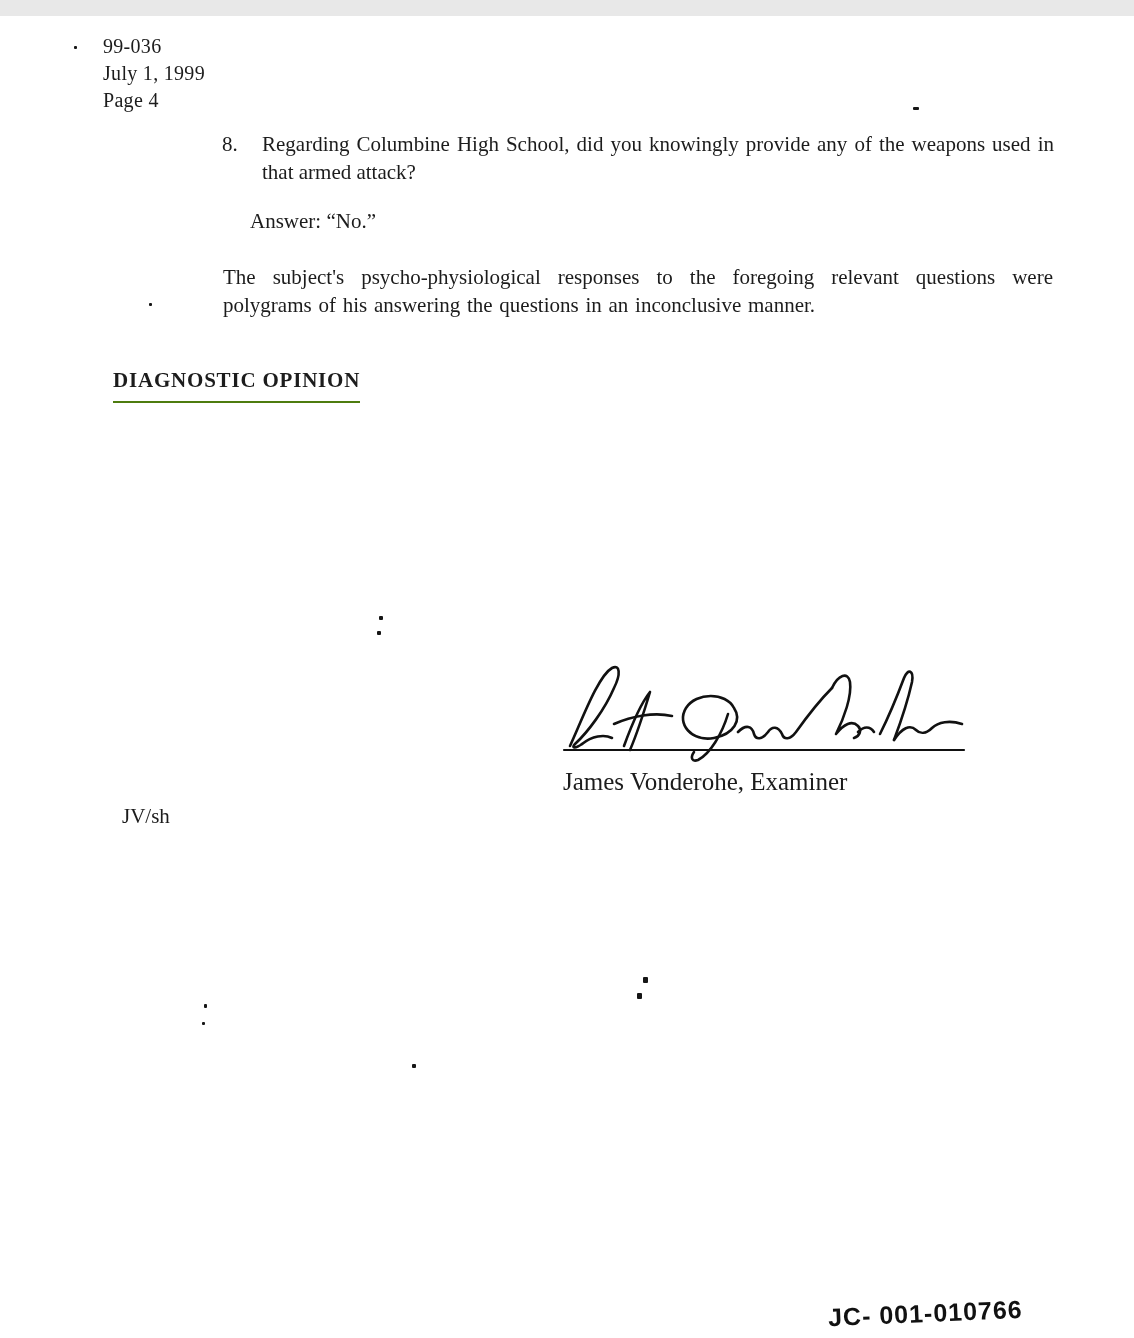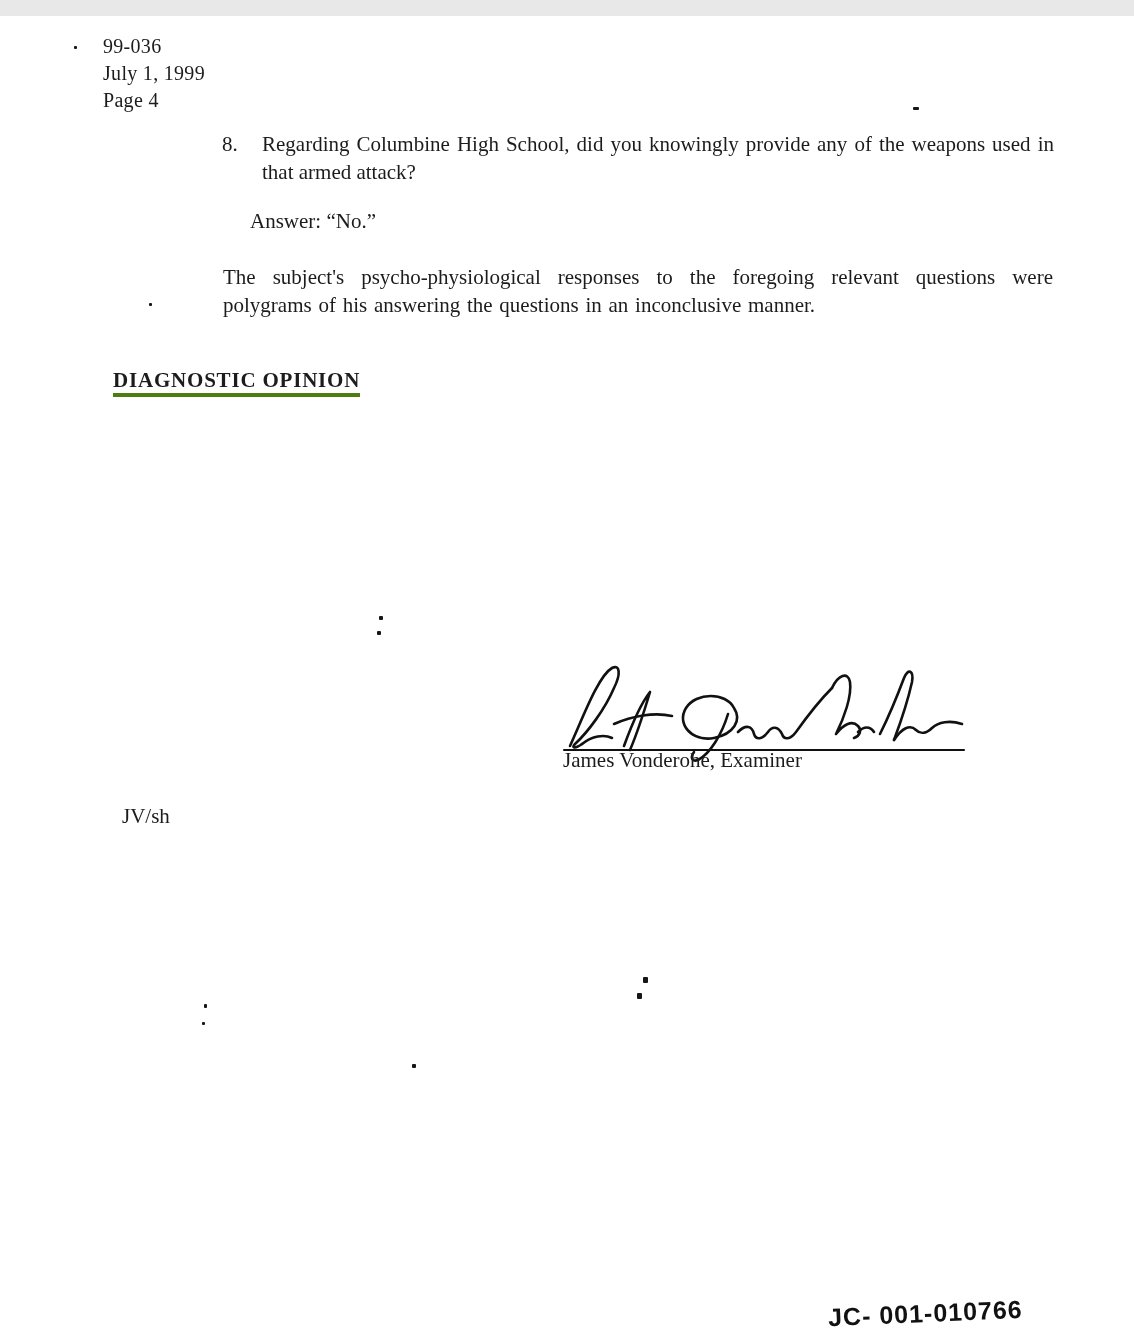--- a/index.html
+++ b/index.html
@@ -50,22 +50,22 @@
     text-align-last: left;
     word-spacing: 1.5px;
   }
   .section-heading {
     position: absolute;
     left: 113px;
     top: 352px;
     font-size: 21px;
     font-weight: 700;
     letter-spacing: 0.8px;
-    border-bottom: 4px solid #4d7c0f;
-    padding-bottom: 0;
+    border-bottom: 2px solid #4d7c0f;
+    padding-bottom: 8px;
   }
   .opinion-para {
     position: absolute;
     left: 223px;
     top: 402px;
     width: 832px;
     font-size: 21px;
     line-height: 28px;
     text-align: justify;
     text-align-last: left;
@@ -73,22 +73,22 @@
   .signature-wrap {
     position: absolute;
     left: 558px;
     top: 646px;
     width: 412px;
     height: 102px;
   }
   .signer-line {
     position: absolute;
     left: 563px;
-    top: 732px;
-    font-size: 21px;
+    top: 752px;
+    font-size: 25px;
   }
   .initials-line {
     position: absolute;
     left: 122px;
     top: 788px;
     font-size: 21px;
   }
   .bates {
     position: absolute;
     left: 828px;

